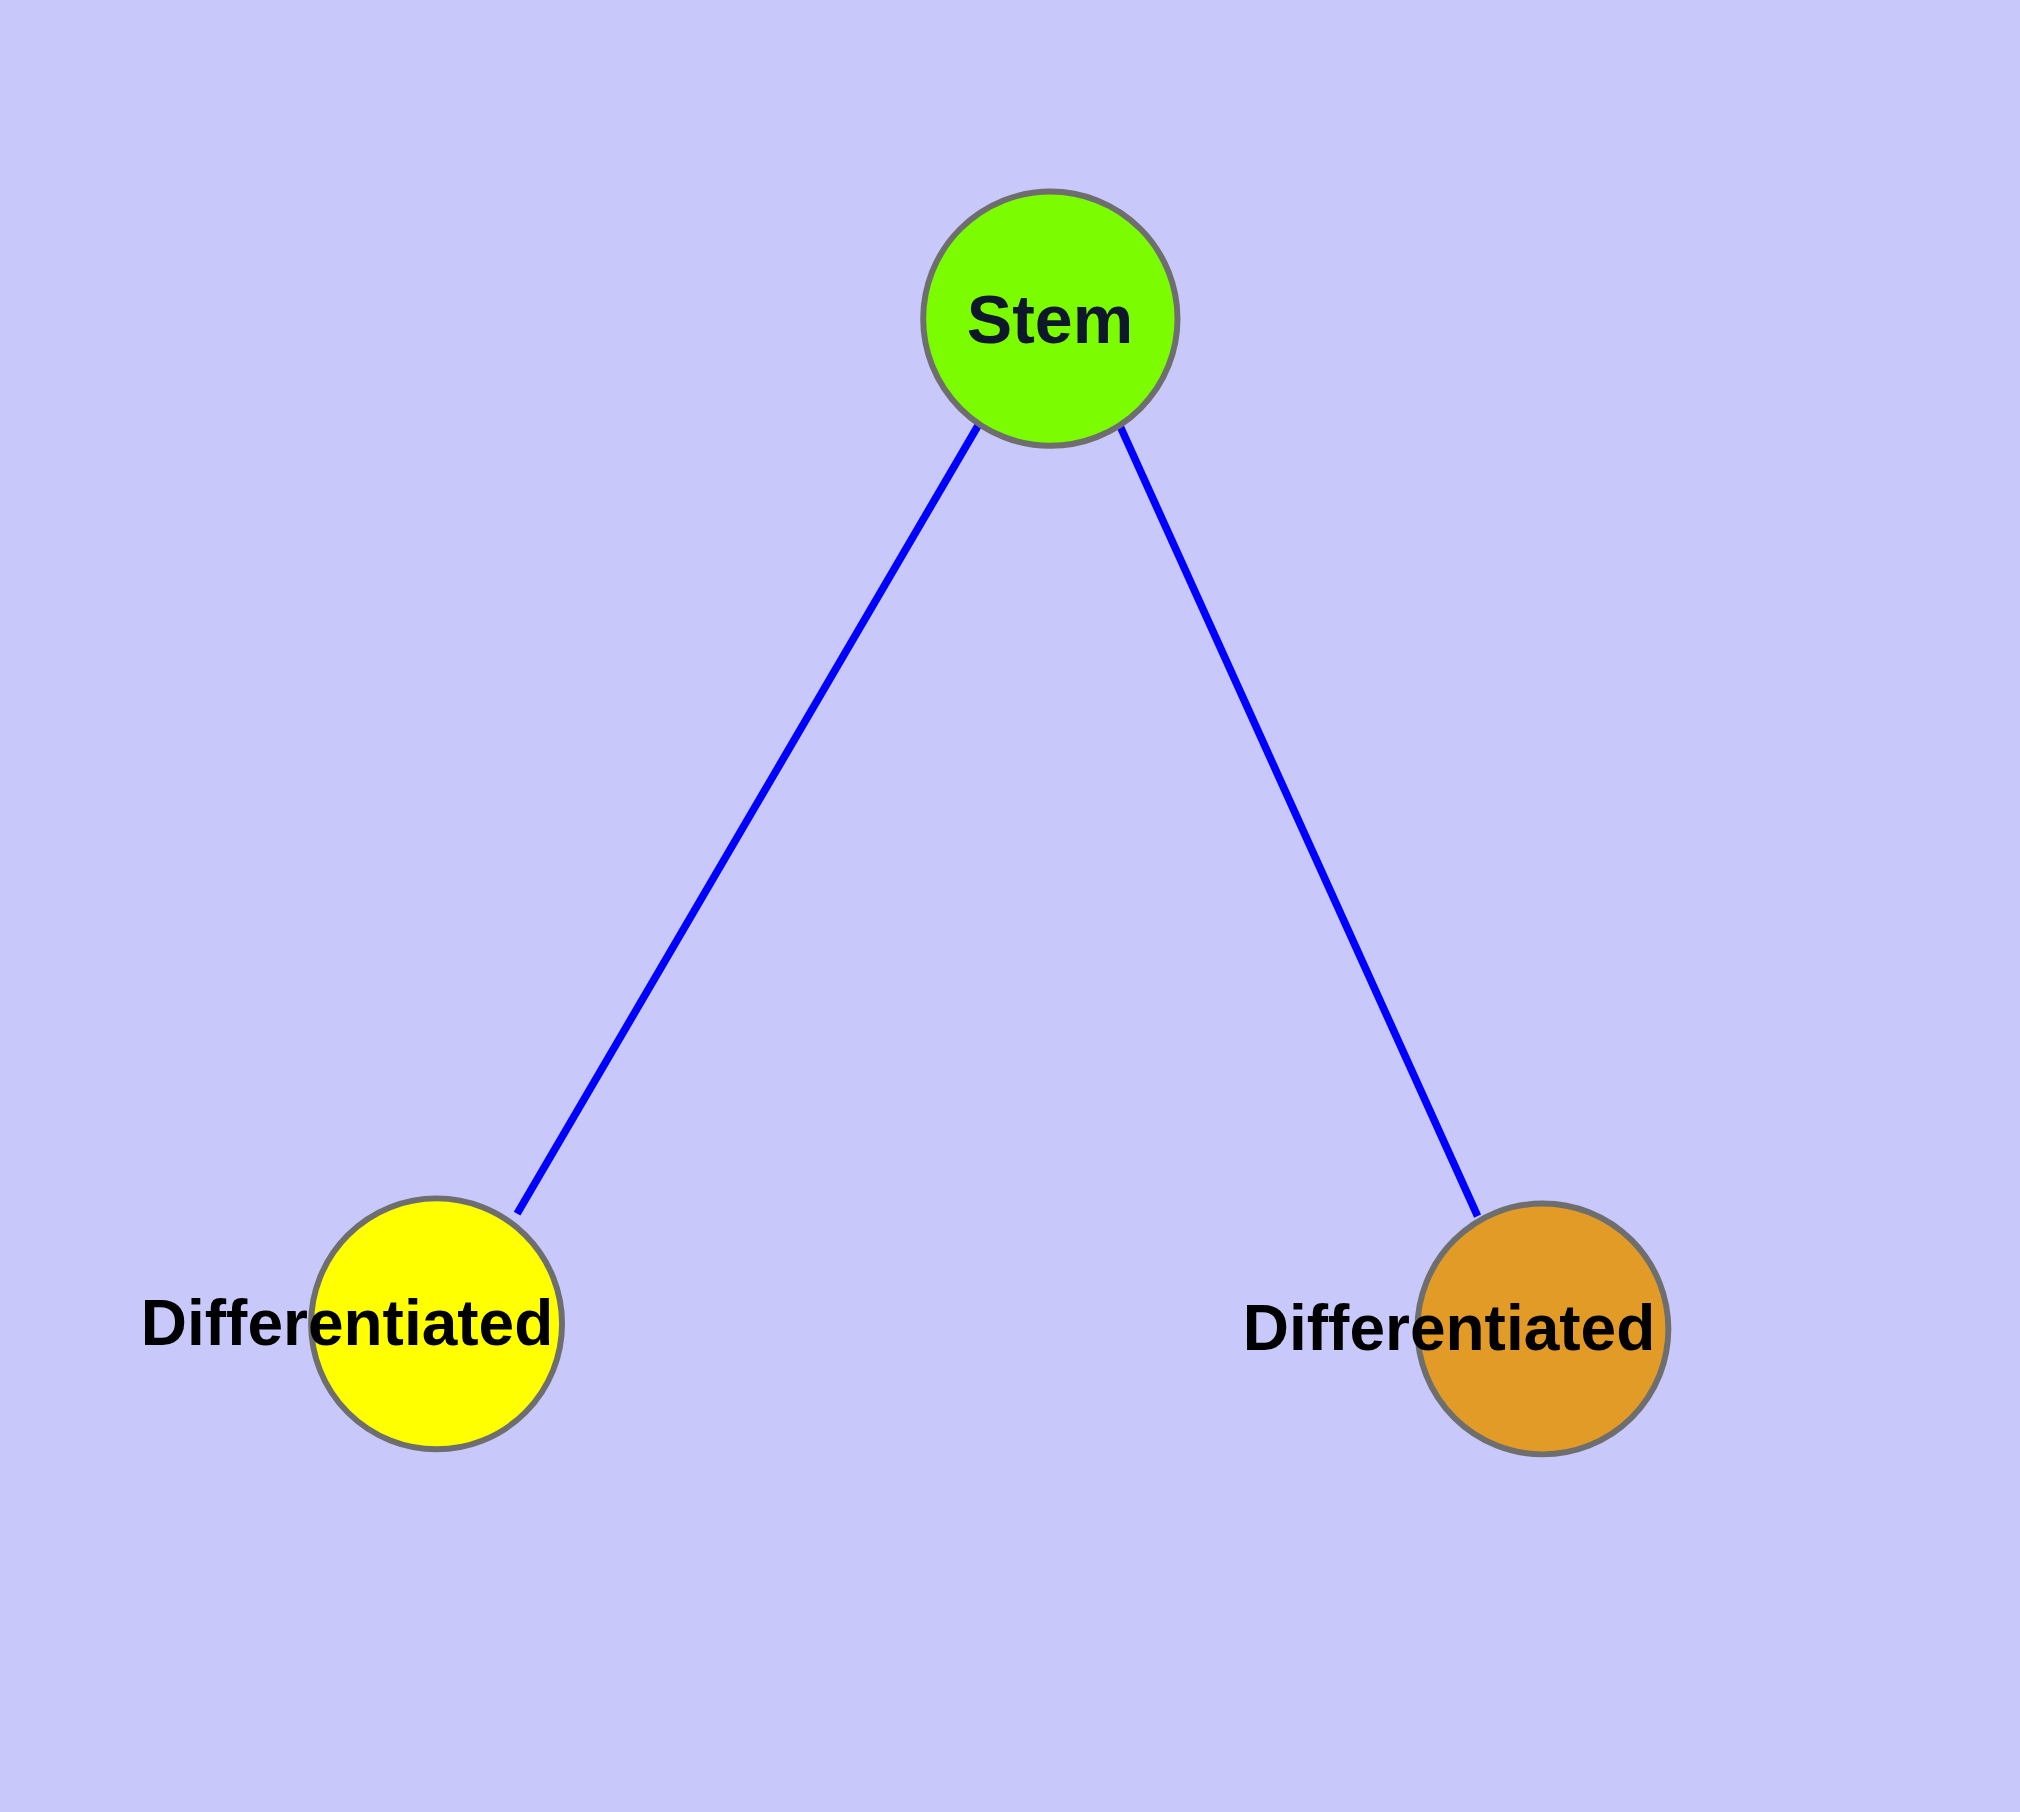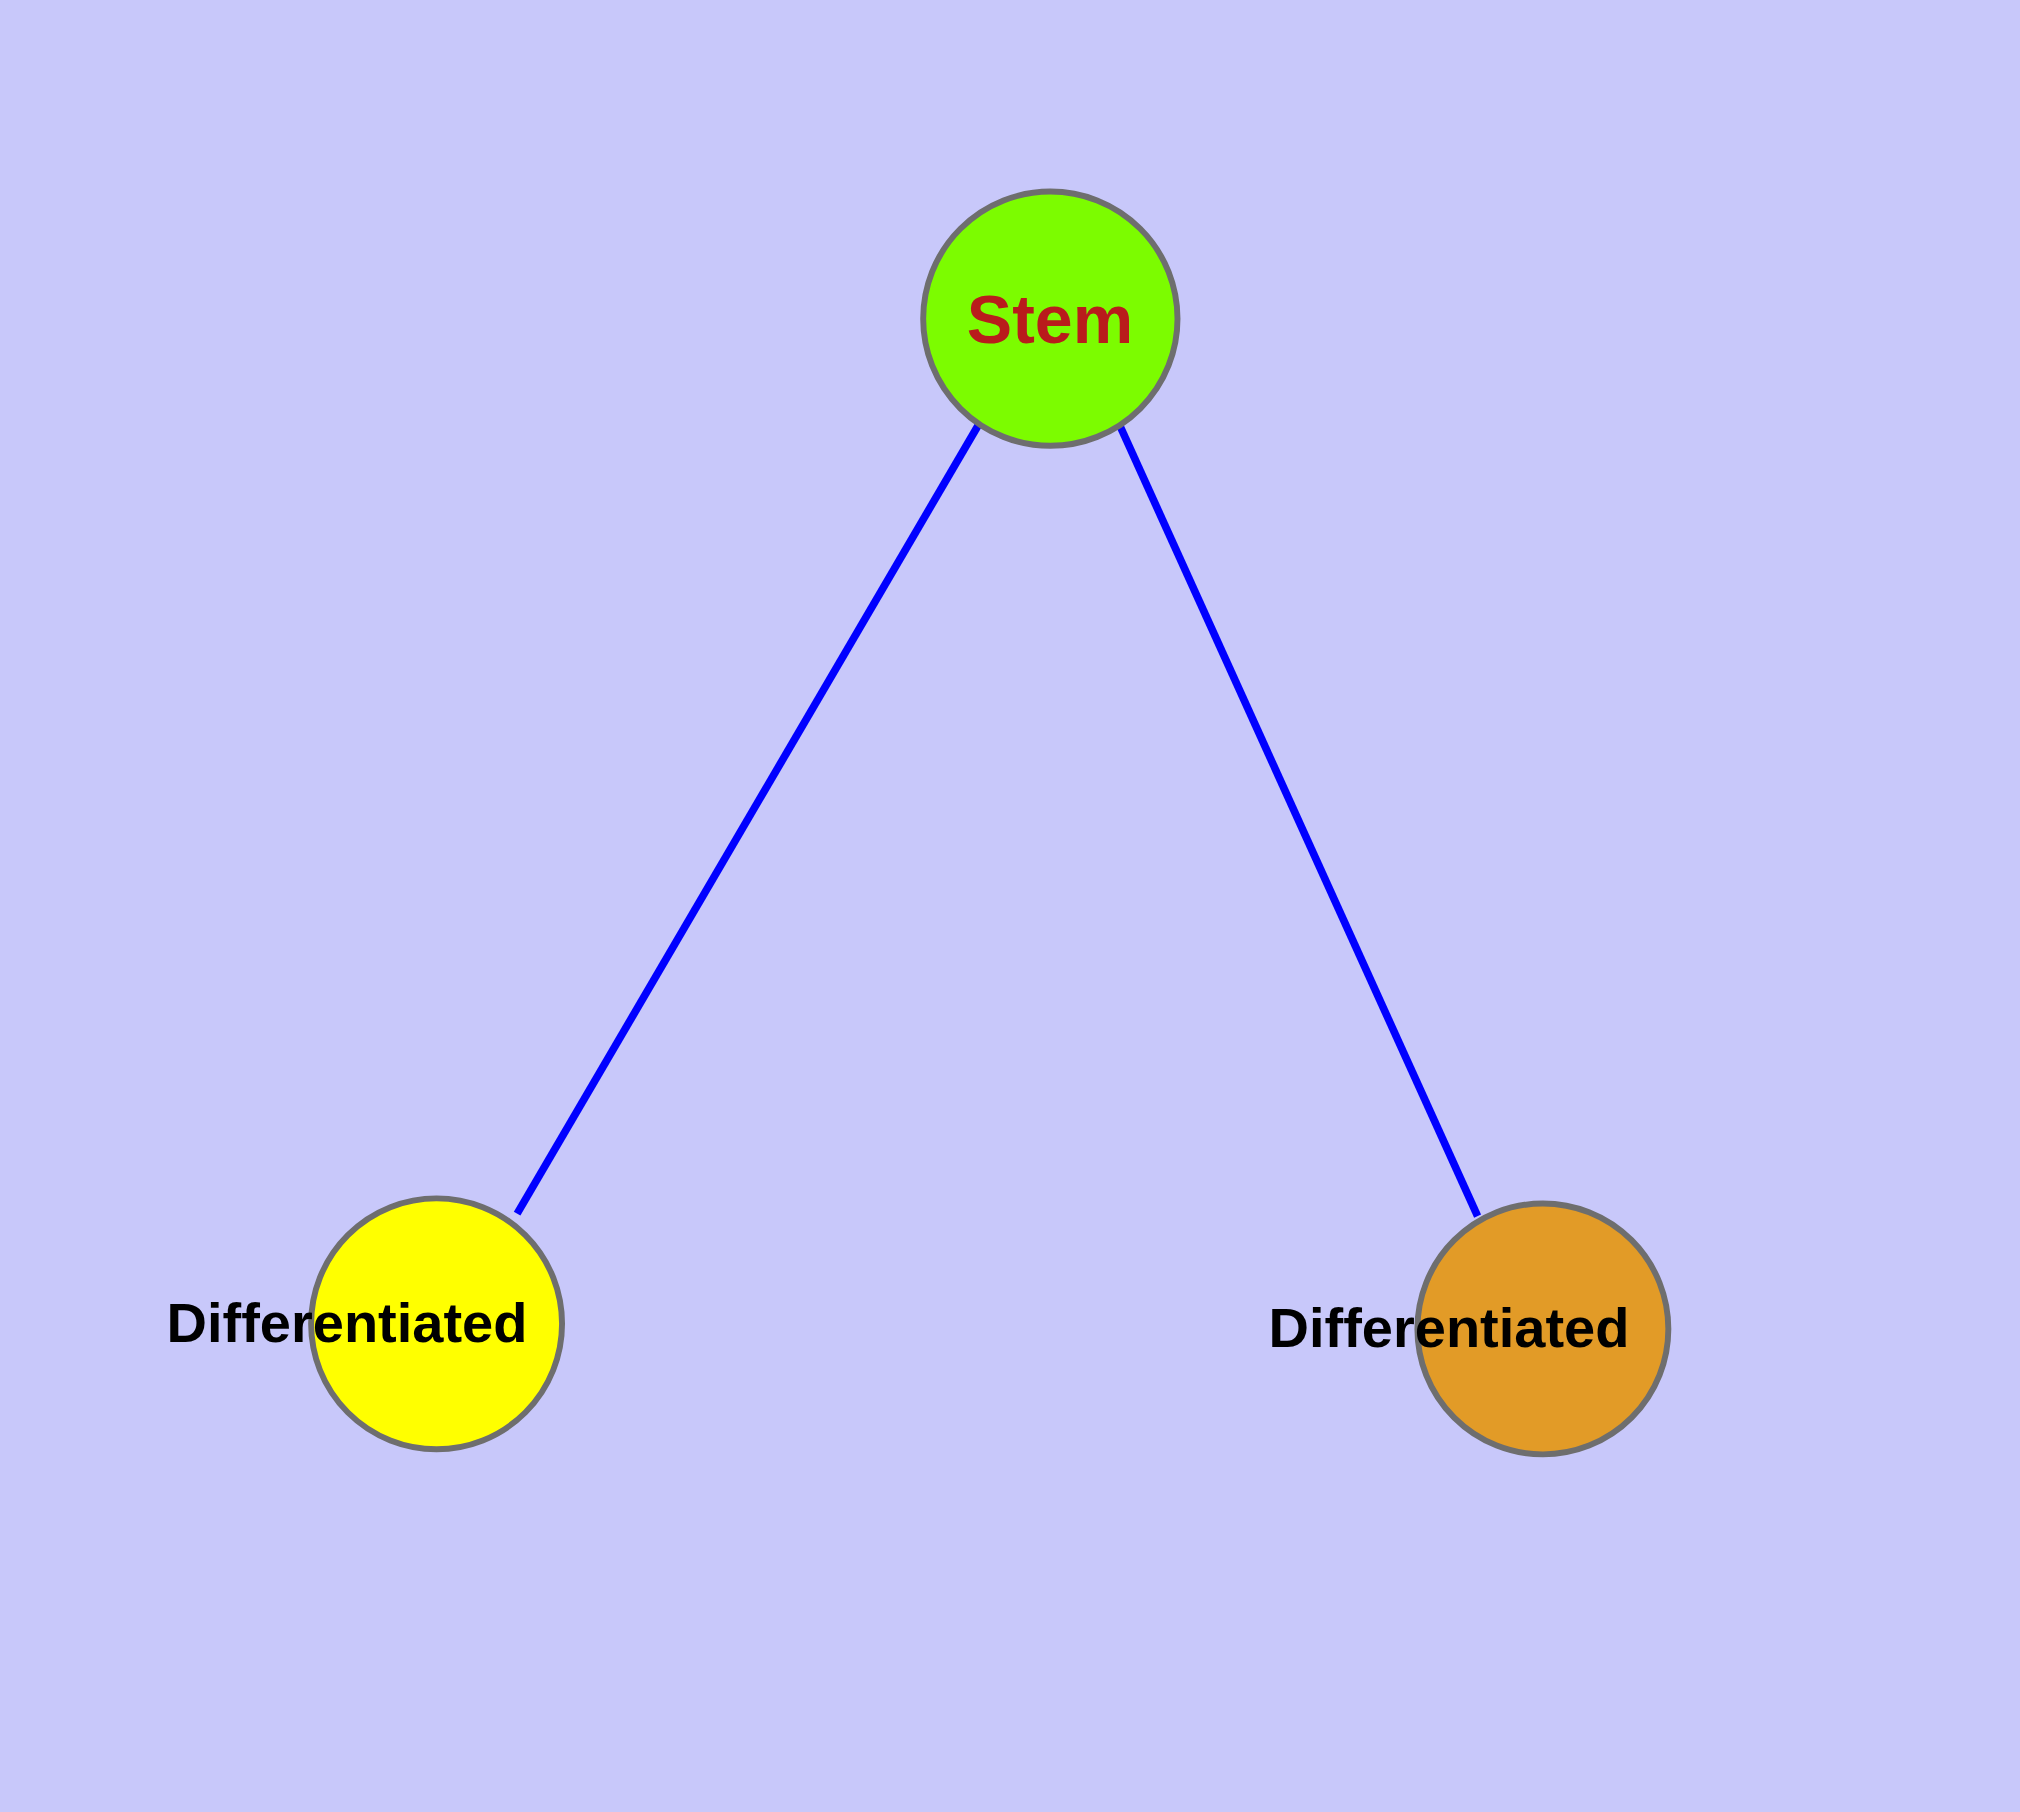--- a/index.html
+++ b/index.html
@@ -27,21 +27,21 @@
     height: 1812px;
     display: block;
   }
 
   
   .node-label {
     position: absolute;
     color: #000000;
     font-family: "Liberation Sans", sans-serif;
     font-weight: bold;
-    font-size: 56px;
+    font-size: 64px;
     line-height: 1.12;
     text-align: center;
     white-space: pre;
     letter-spacing: 0px;
     pointer-events: none;
     transform: translate(-50%, -50%);
   }
 
   .node-label .line {
     display: block;
@@ -77,21 +77,21 @@
       <line id="edge-stem-diff-b" stroke-linecap="butt" x1="1320" y1="500" x2="1743" y2="1435" stroke="#0000ff" stroke-width="9"></line>
     </g>
 
     <g>
       <circle id="node-stem" cx="1239" cy="376" r="150" fill="#7cfc00" stroke="#6e6e6e" stroke-width="7"></circle>
       <circle id="node-diff-a" cx="515" cy="1562" r="148" fill="#ffff00" stroke="#6e6e6e" stroke-width="7"></circle>
       <circle id="node-diff-b" cx="1820" cy="1568" r="148" fill="#e29b27" stroke="#6e6e6e" stroke-width="7"></circle>
     </g>
   </svg>
 
-  <div class="node-label" id="label-stem" style="left: 1050px; top: 319px; color: #b91c1c;">
+  <div class="node-label" id="label-stem" style="left: 1050px; top: 319px; color: #0f172a;">
     <span class="line">Stem</span>
   </div>
 
   <div class="node-label" id="label-diff-a" style="left: 347px; top: 1324px; color: rgb(0, 0, 0);">
     <span class="line">Differentiated</span>
   </div>
 
   <div class="node-label" id="label-diff-b" style="left: 1449px; top: 1329px; color: rgb(0, 0, 0);">
     <span class="line">Differentiated</span>
   </div>

